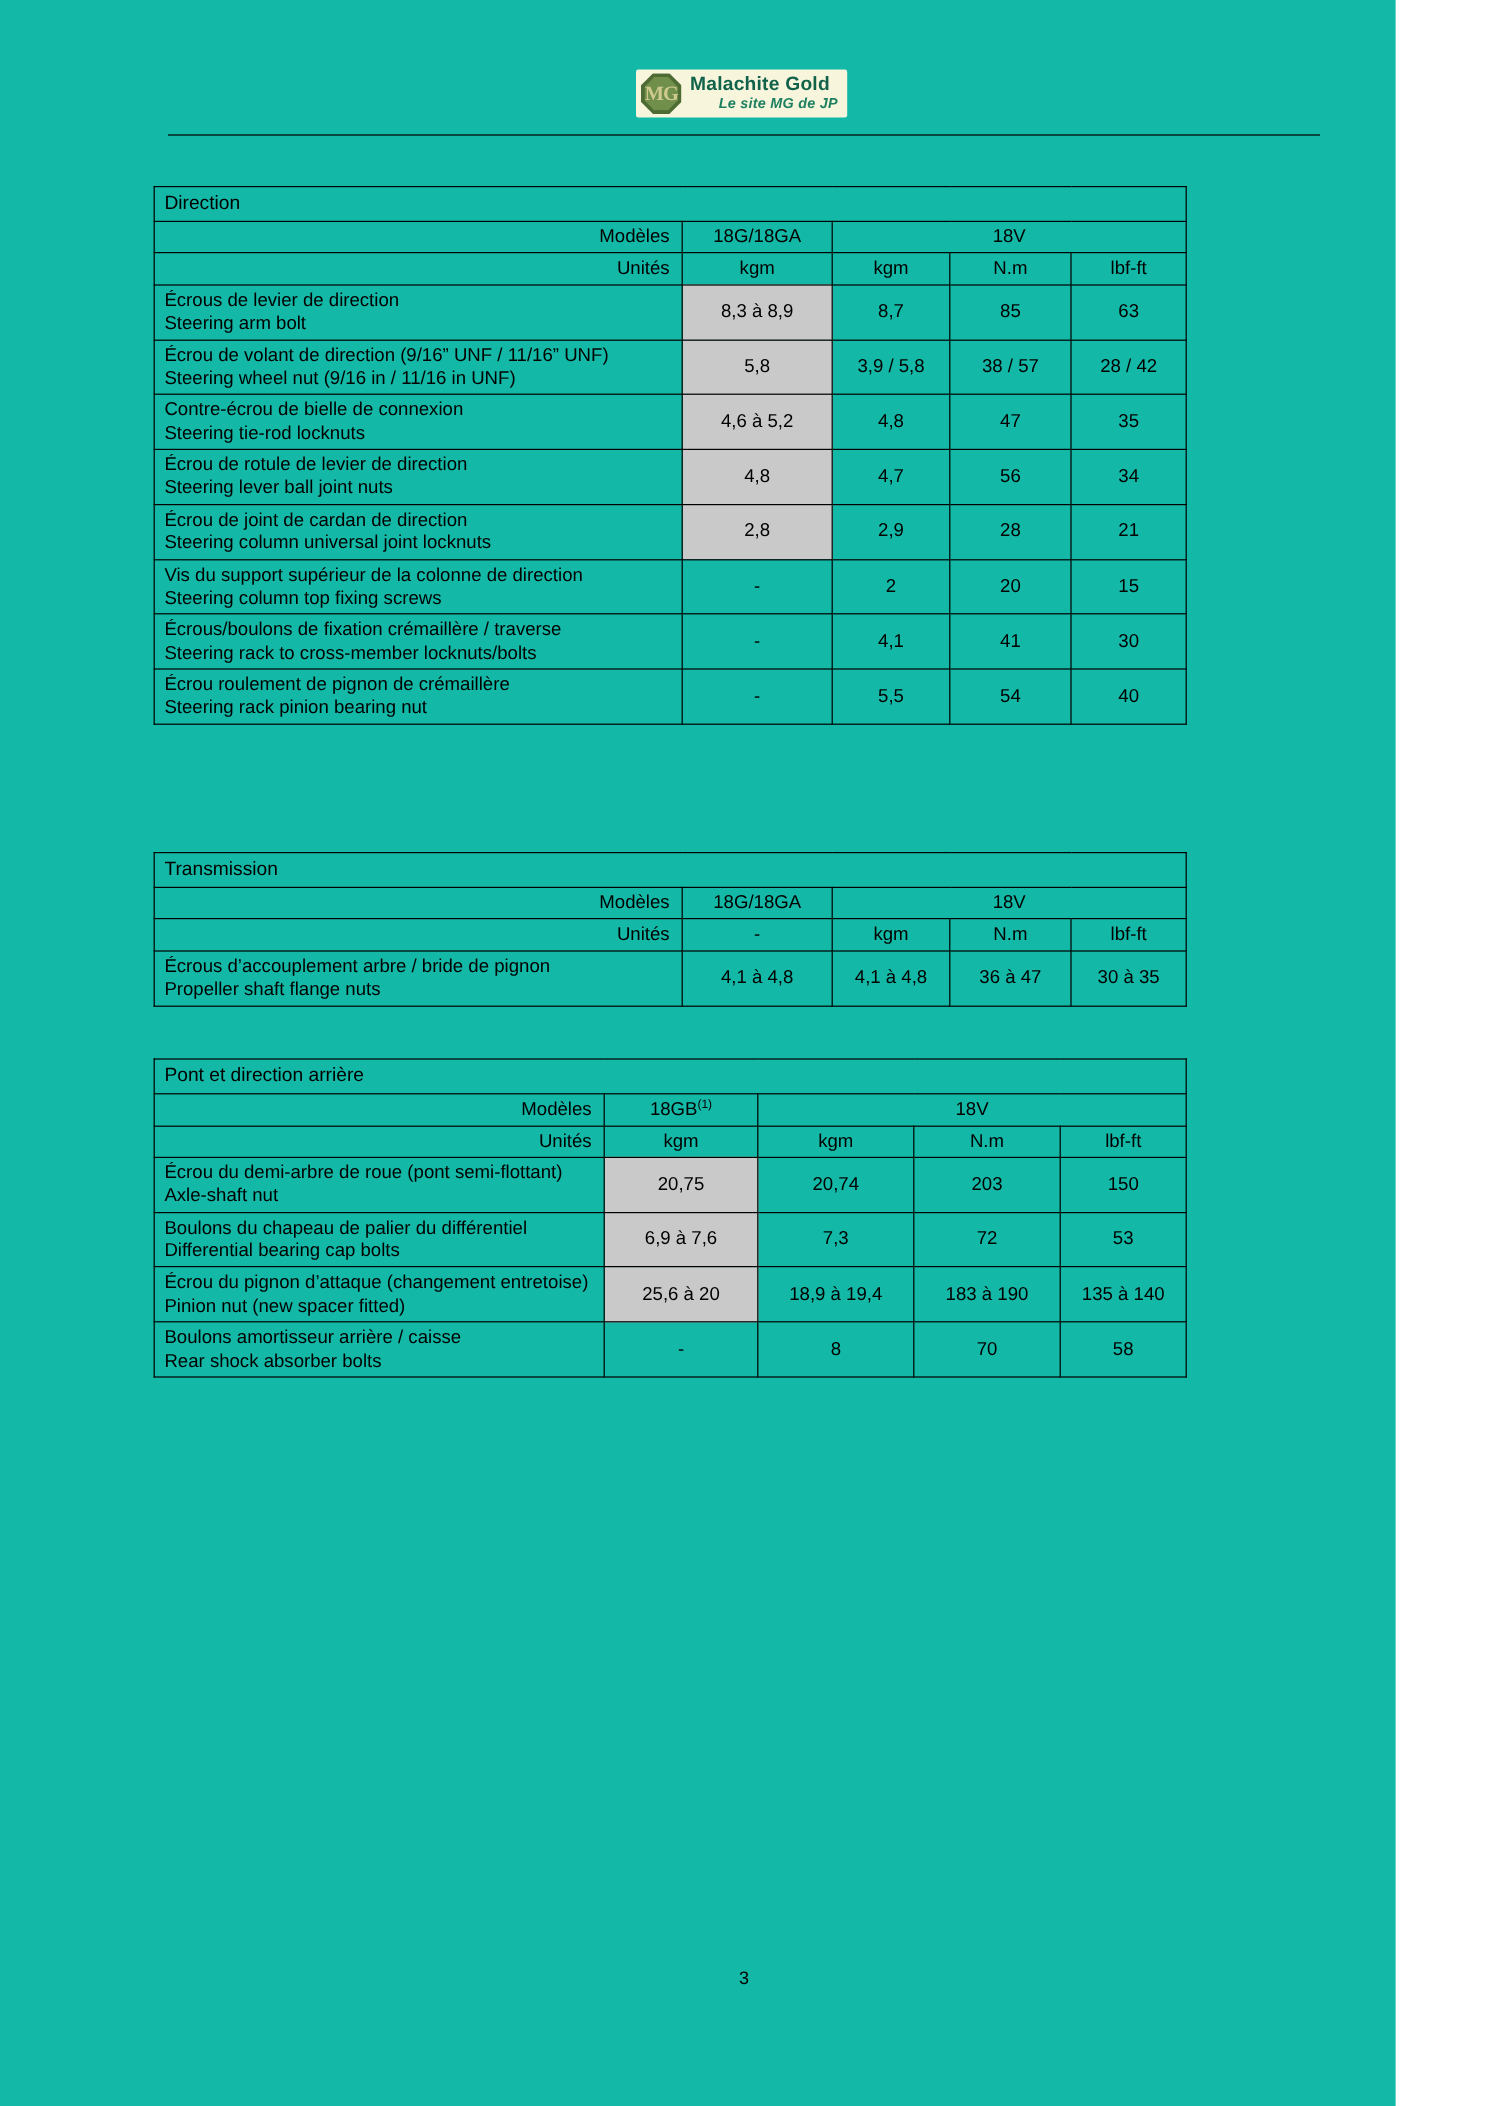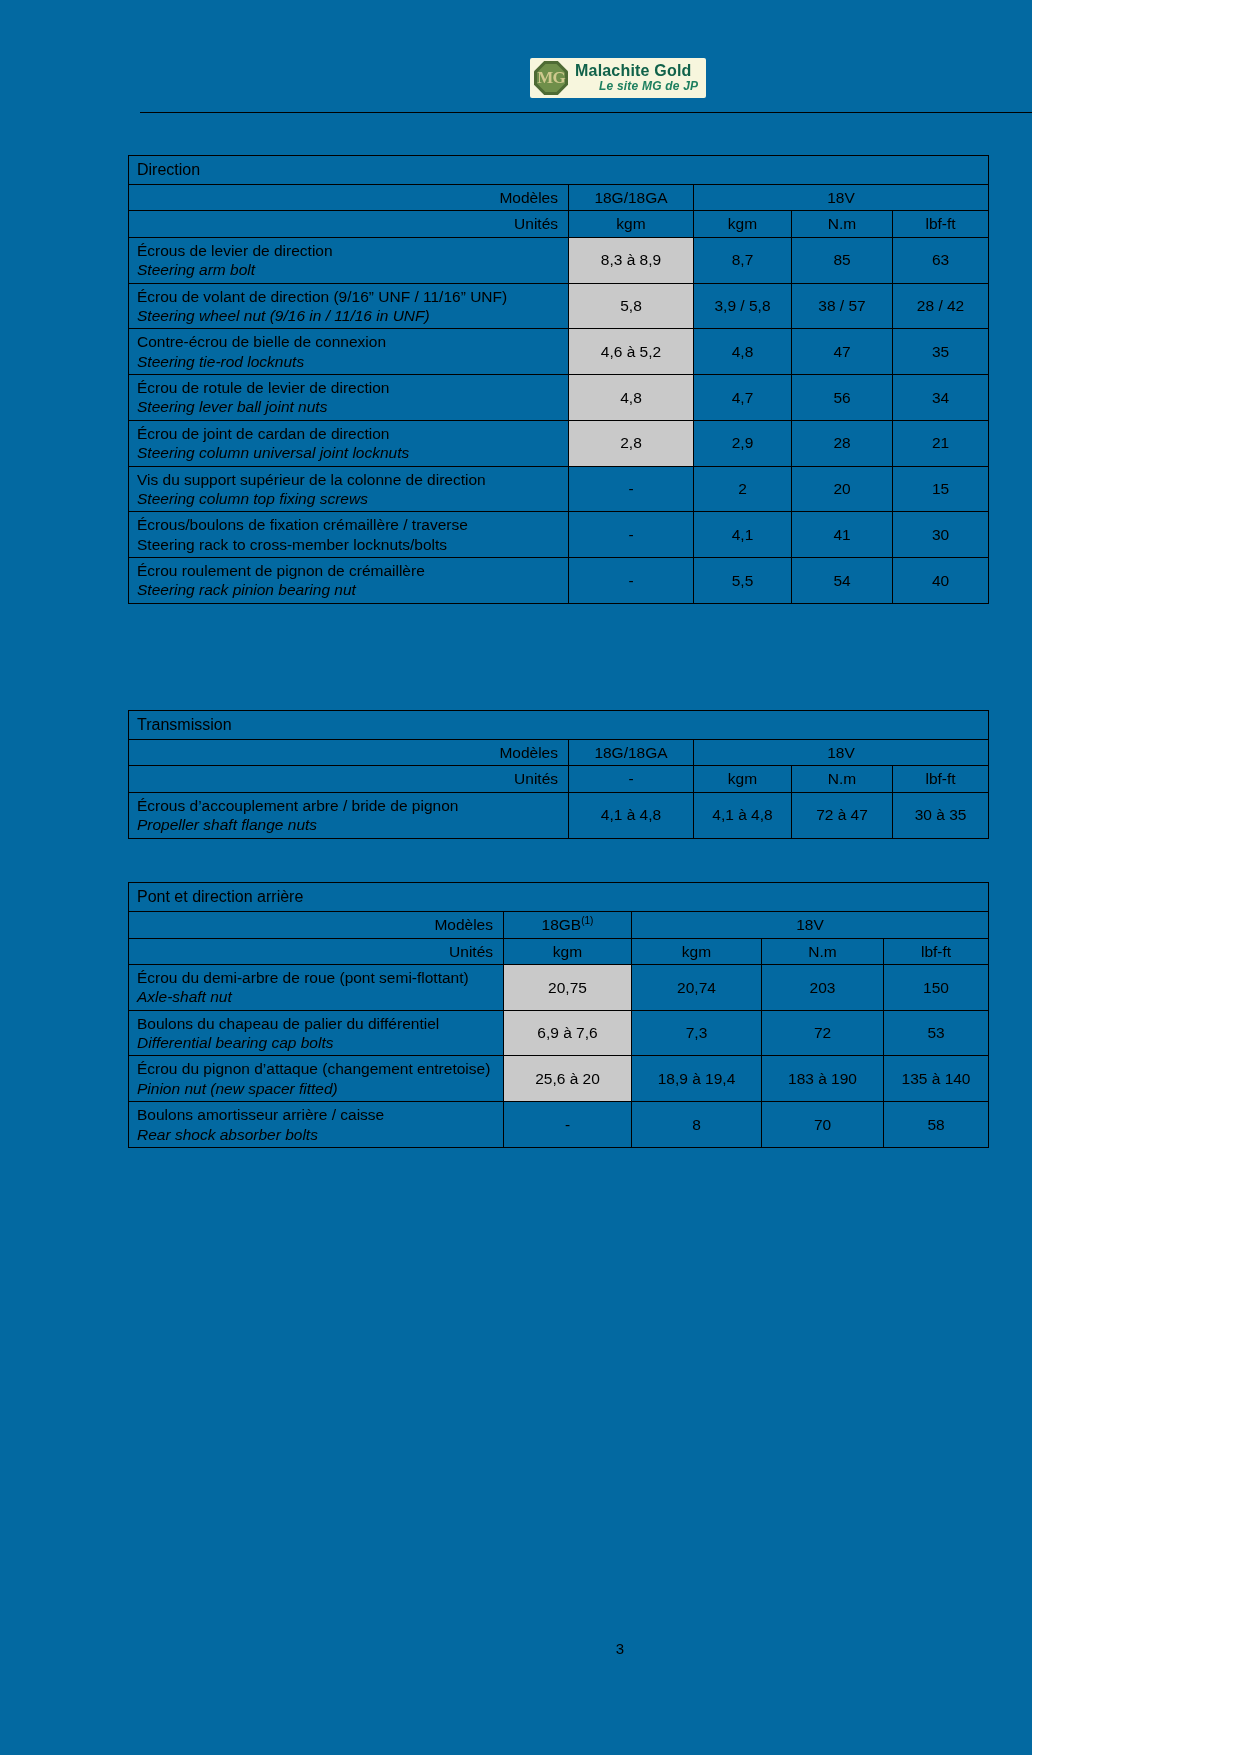--- a/index.html
+++ b/index.html
@@ -2,23 +2,23 @@
 <html lang="fr"><head>
 <meta charset="utf-8">
 <style>
   html, body {
     margin: 0;
     padding: 0;
     background: #ffffff;
   }
   .page {
     position: relative;
-    width: 1032px;
+    width: 1163px;
     height: 1755px;
-    background: #0369a1;
+    background: #14b8a6;
     font-family: "Liberation Sans", sans-serif;
     color: #000000;
     box-sizing: border-box;
     overflow: hidden;
   }
 
   
   .header {
     position: absolute;
     top: 0;
@@ -124,21 +124,21 @@
     padding-right: 10px !important;
   }
   .hdr-val {
     font-weight: bold;
   }
   .desc {
     text-align: left !important;
     padding-left: 8px !important;
   }
   .desc .fr { display: block; }
-  .desc .en { display: block; font-style: italic; }
+  .desc .en { display: block; }
   .desc .en.plain { font-style: normal; }
   .shade { background: #c9c9c9; }
   sup.note {
     font-size: 10px;
     vertical-align: super;
   }
 
   
   .footer {
     position: absolute;
@@ -304,21 +304,21 @@
           <td class="hdr-val">N.m</td>
           <td class="hdr-val">lbf-ft</td>
         </tr>
         <tr>
           <td class="desc">
             <span class="fr">Écrous d’accouplement arbre / bride de pignon</span>
             <span class="en">Propeller shaft flange nuts</span>
           </td>
           <td>4,1 à 4,8</td>
           <td>4,1 à 4,8</td>
-          <td>72 à 47</td>
+          <td>36 à 47</td>
           <td>30 à 35</td>
         </tr>
       </tbody>
     </table>
   </div>
 
   <div class="tbl-block" style="top:882px;">
     <table class="spec">
       <colgroup>
         <col style="width:375px">

